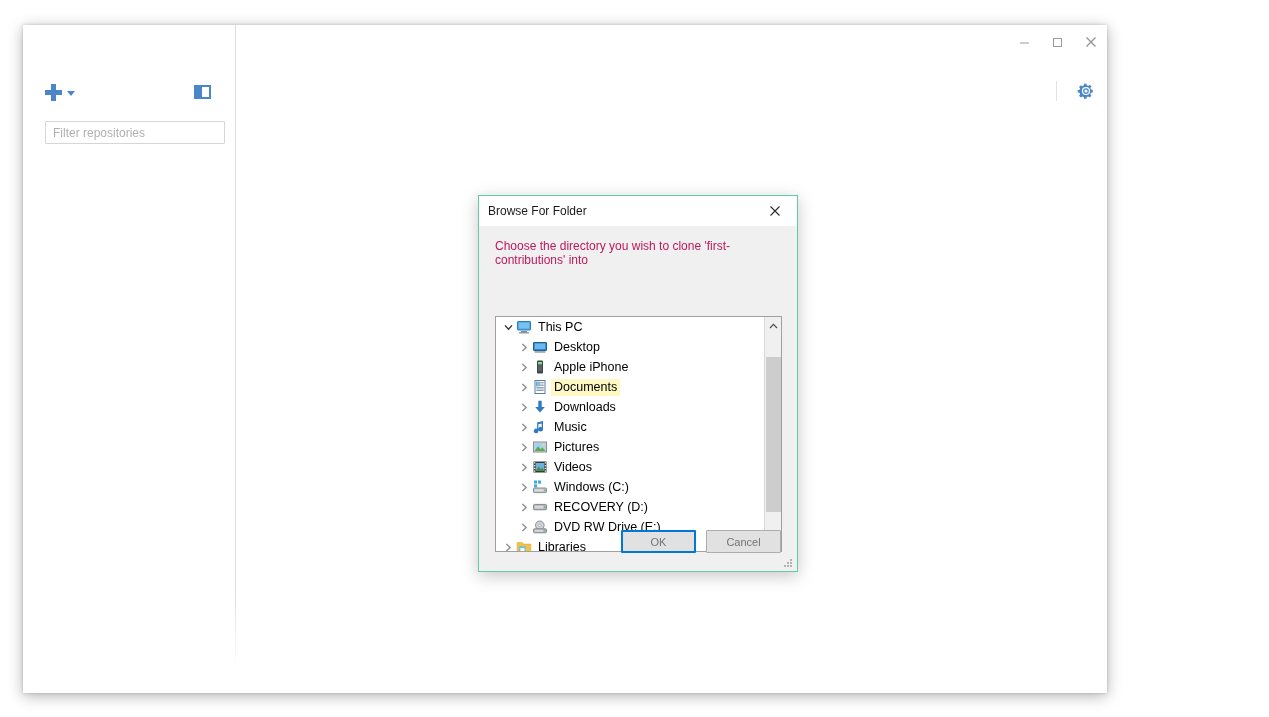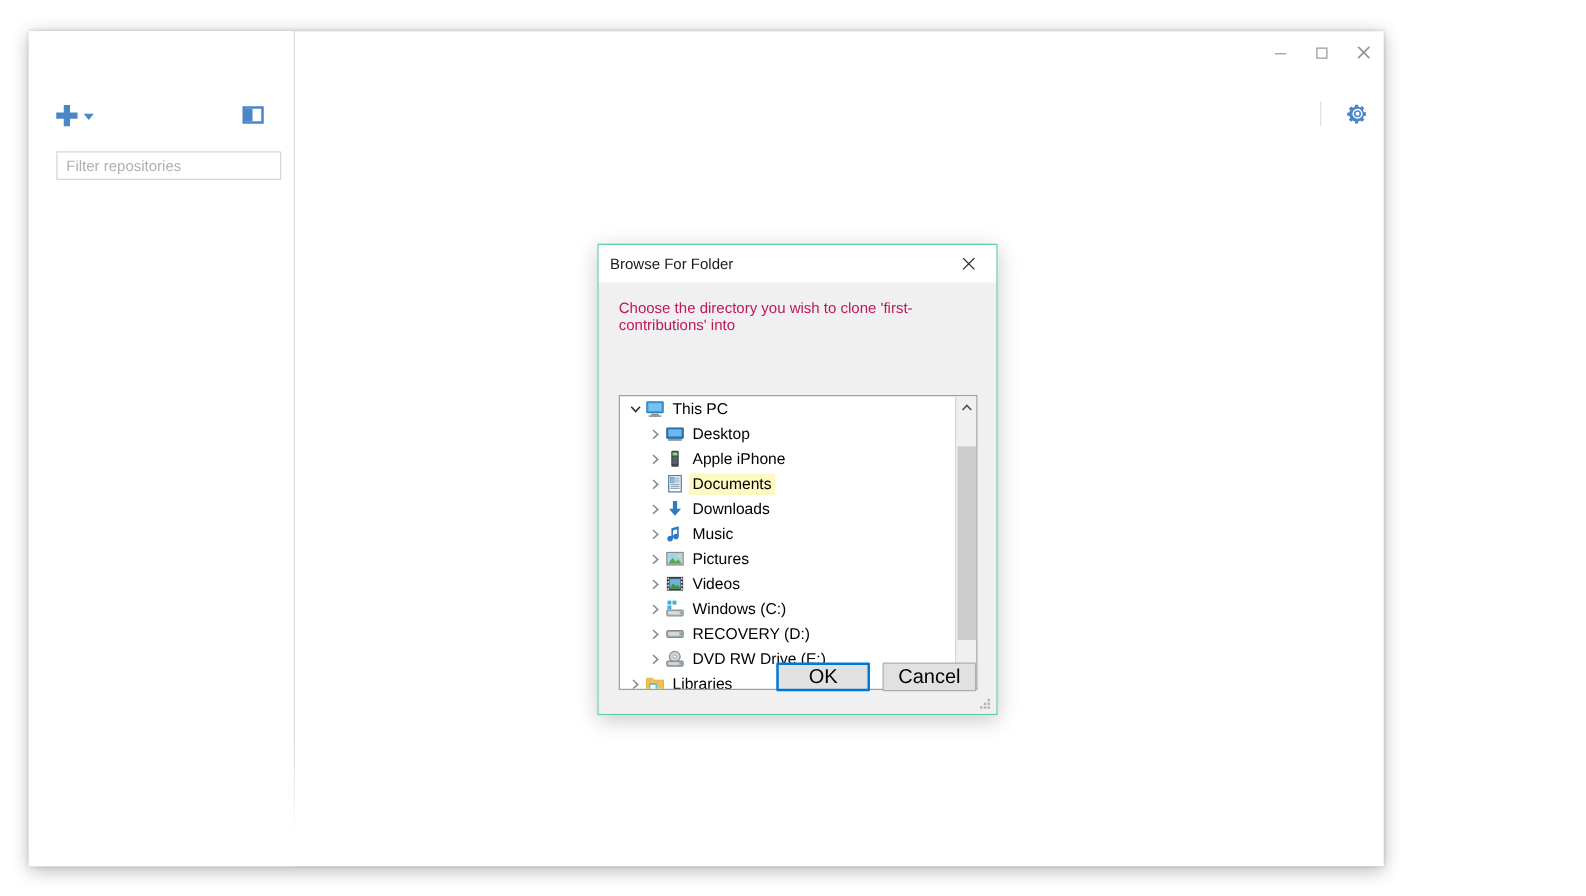--- a/index.html
+++ b/index.html
@@ -238,22 +238,22 @@
 
   
   .dialog-buttons {
     position: absolute;
     right: 16px; bottom: 18px;
     display: flex; gap: 10px;
   }
   .dlg-btn {
     width: 75px; height: 23px;
     font-family: "Liberation Sans", sans-serif;
-    font-size: 16px;
-    color: #000000;
+    font-size: 11px;
+    color: #737373;
     background: #e1e1e1;
     border: 1px solid #adadad;
     border-radius: 1px;
     cursor: pointer;
     padding: 0;
   }
   .dlg-btn.default {
     border: 2px solid #0078d7;
     background: #e1e1e1;
   }

